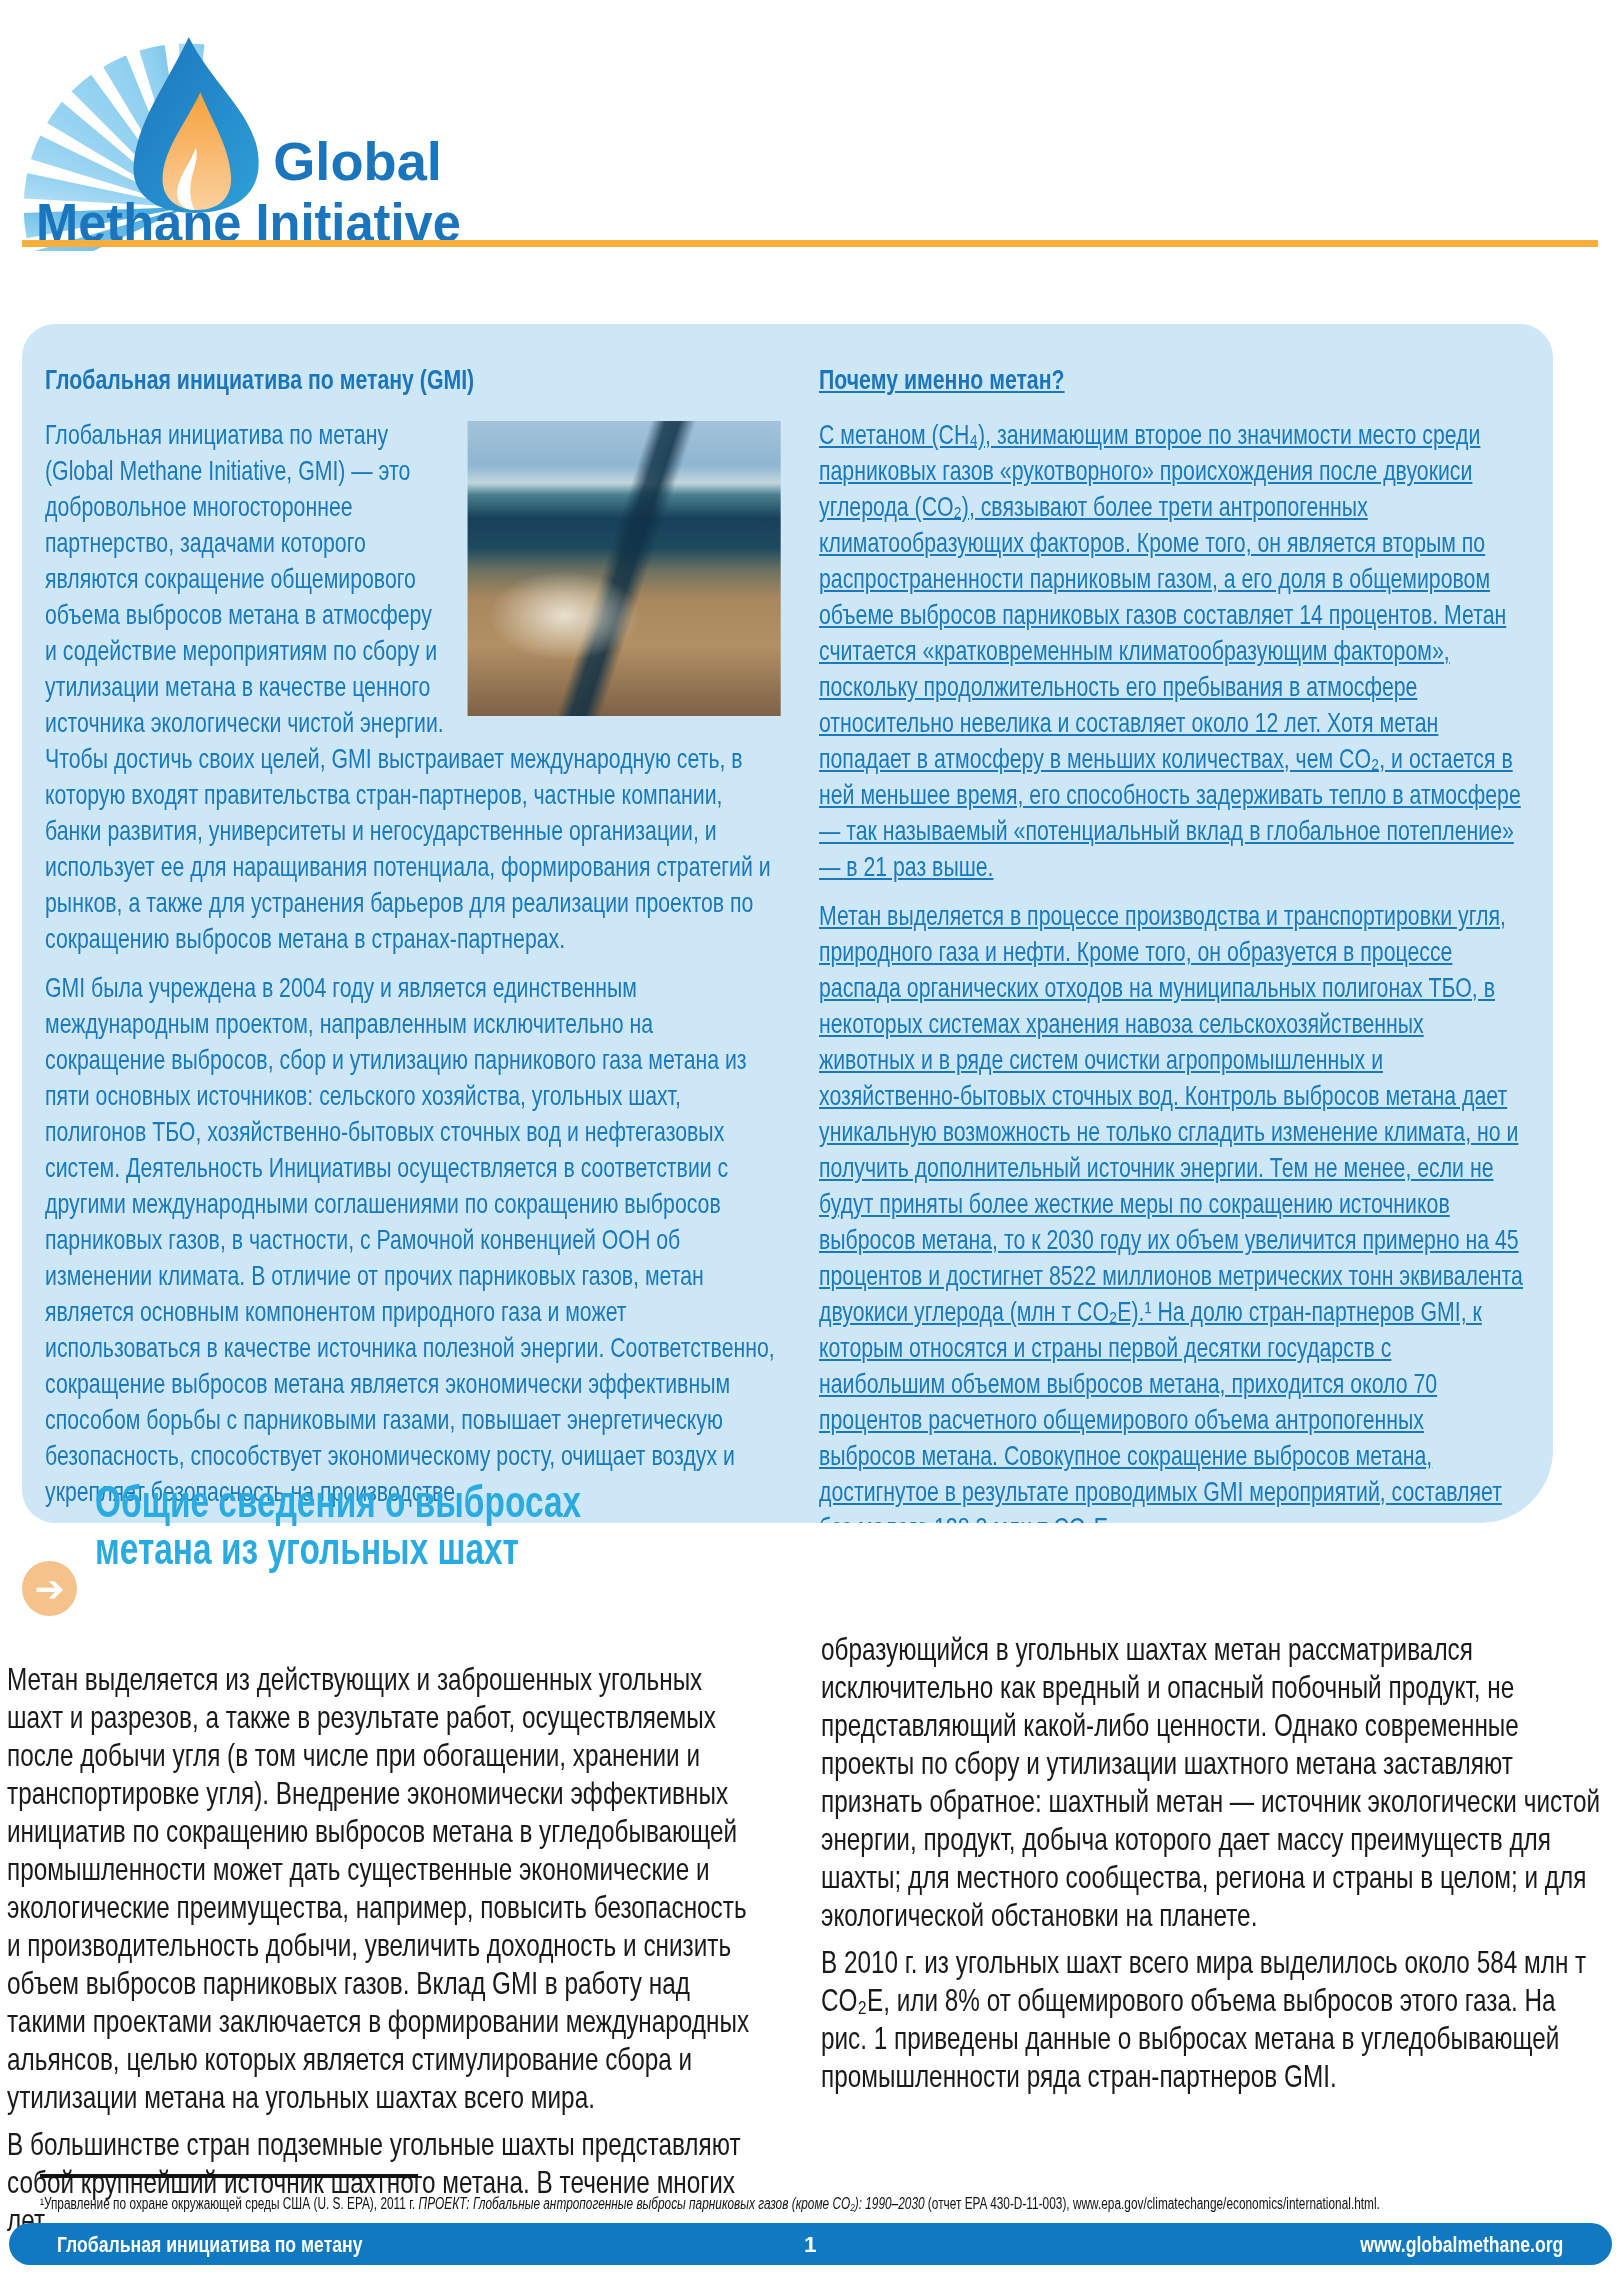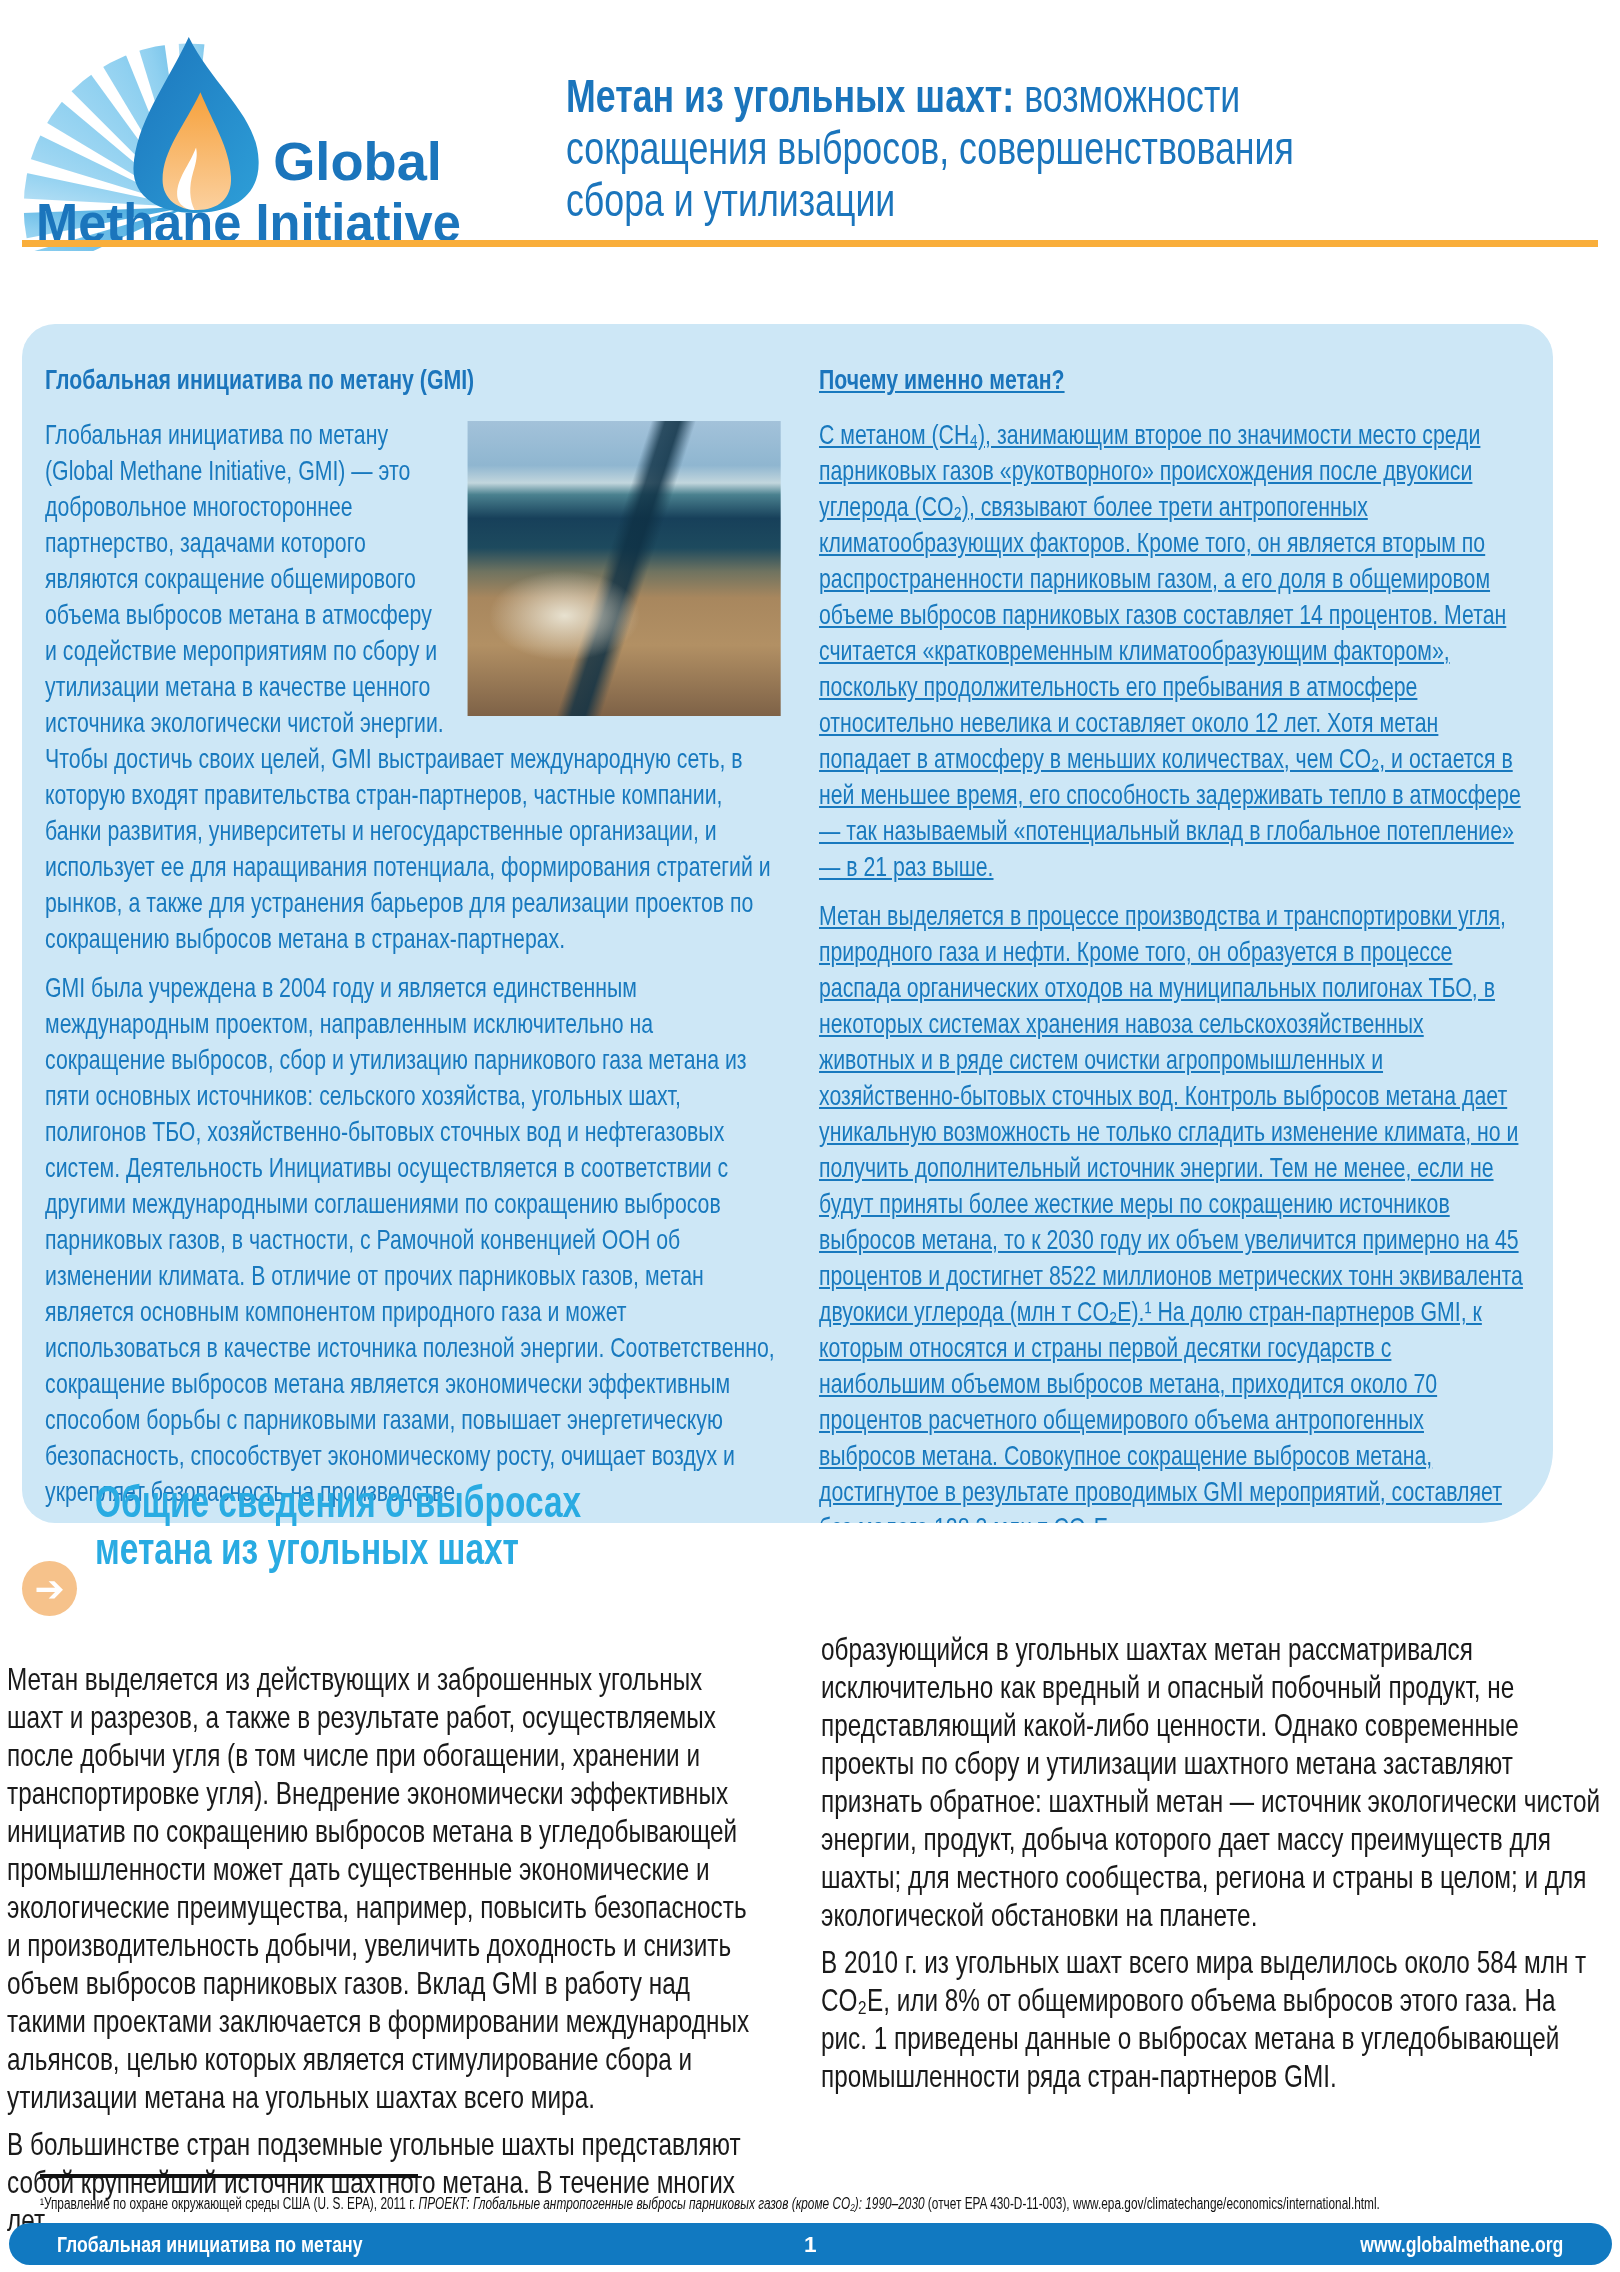--- a/index.html
+++ b/index.html
@@ -120,25 +120,20 @@
       <g>
         <path d="M232,16 C202,80 158,136 156,196 C155,236 190,258 240,258 C296,258 330,232 328,186 C326,124 266,84 232,16 Z" fill="url(#flameg)"></path>
         <path d="M248,92 C226,138 196,172 196,212 C196,240 218,254 244,254 C272,254 292,238 290,208 C288,168 266,136 248,92 Z" fill="url(#innerg)"></path>
         <path d="M242,168 C233,192 216,210 216,232 C216,248 230,254 240,254 C233,240 232,222 238,202 C243,186 244,178 242,168 Z" fill="#ffffff"></path>
       </g>
       <text x="348" y="213" font-size="74" font-weight="bold" fill="#1B75BC" textLength="232" lengthAdjust="spacingAndGlyphs">Global</text>
       <text x="22" y="296" font-size="74" font-weight="bold" fill="#1B75BC" textLength="584" lengthAdjust="spacingAndGlyphs">Methane Initiative</text>
     </svg>
   </div>
 
-  <div class="header-title">
-    <div class="cond">
-      <b>Метан из угольных шахт:</b><span> возможности сокращения выбросов, совершенствования сбора и утилизации</span>
-    </div>
-  </div>
 
   <div class="orange-rule"></div>
 
   <div class="info-box">
 
     <div class="box-col box-col-left">
       <div class="cond">
         <h2 class="box-heading">Глобальная инициатива по метану (GMI)</h2>
         <p class="box-para"><span class="photo"></span><span>Глобальная инициатива по метану (Global Methane Initiative, GMI) — это добровольное многостороннее партнерство, задачами которого являются сокращение общемирового объема выбросов метана в атмосферу и содействие мероприятиям по сбору и утилизации метана в качестве ценного источника экологически чистой энергии. Чтобы достичь своих целей, GMI выстраивает международную сеть, в которую входят правительства стран-партнеров, частные компании, банки развития, университеты и негосударственные организации, и использует ее для наращивания потенциала, формирования стратегий и рынков, а также для устранения барьеров для реализации проектов по сокращению выбросов метана в странах-партнерах.</span></p>
         <p class="box-para"><span>GMI была учреждена в 2004 году и является единственным международным проектом, направленным исключительно на сокращение выбросов, сбор и утилизацию парникового газа метана из пяти основных источников: сельского хозяйства, угольных шахт, полигонов ТБО, хозяйственно-бытовых сточных вод и нефтегазовых систем. Деятельность Инициативы осуществляется в соответствии с другими международными соглашениями по сокращению выбросов парниковых газов, в частности, с Рамочной конвенцией ООН об изменении климата. В отличие от прочих парниковых газов, метан является основным компонентом природного газа и может использоваться в качестве источника полезной энергии. Соответственно, сокращение выбросов метана является экономически эффективным способом борьбы с парниковыми газами, повышает энергетическую безопасность, способствует экономическому росту, очищает воздух и укрепляет безопасность на производстве.</span></p>

